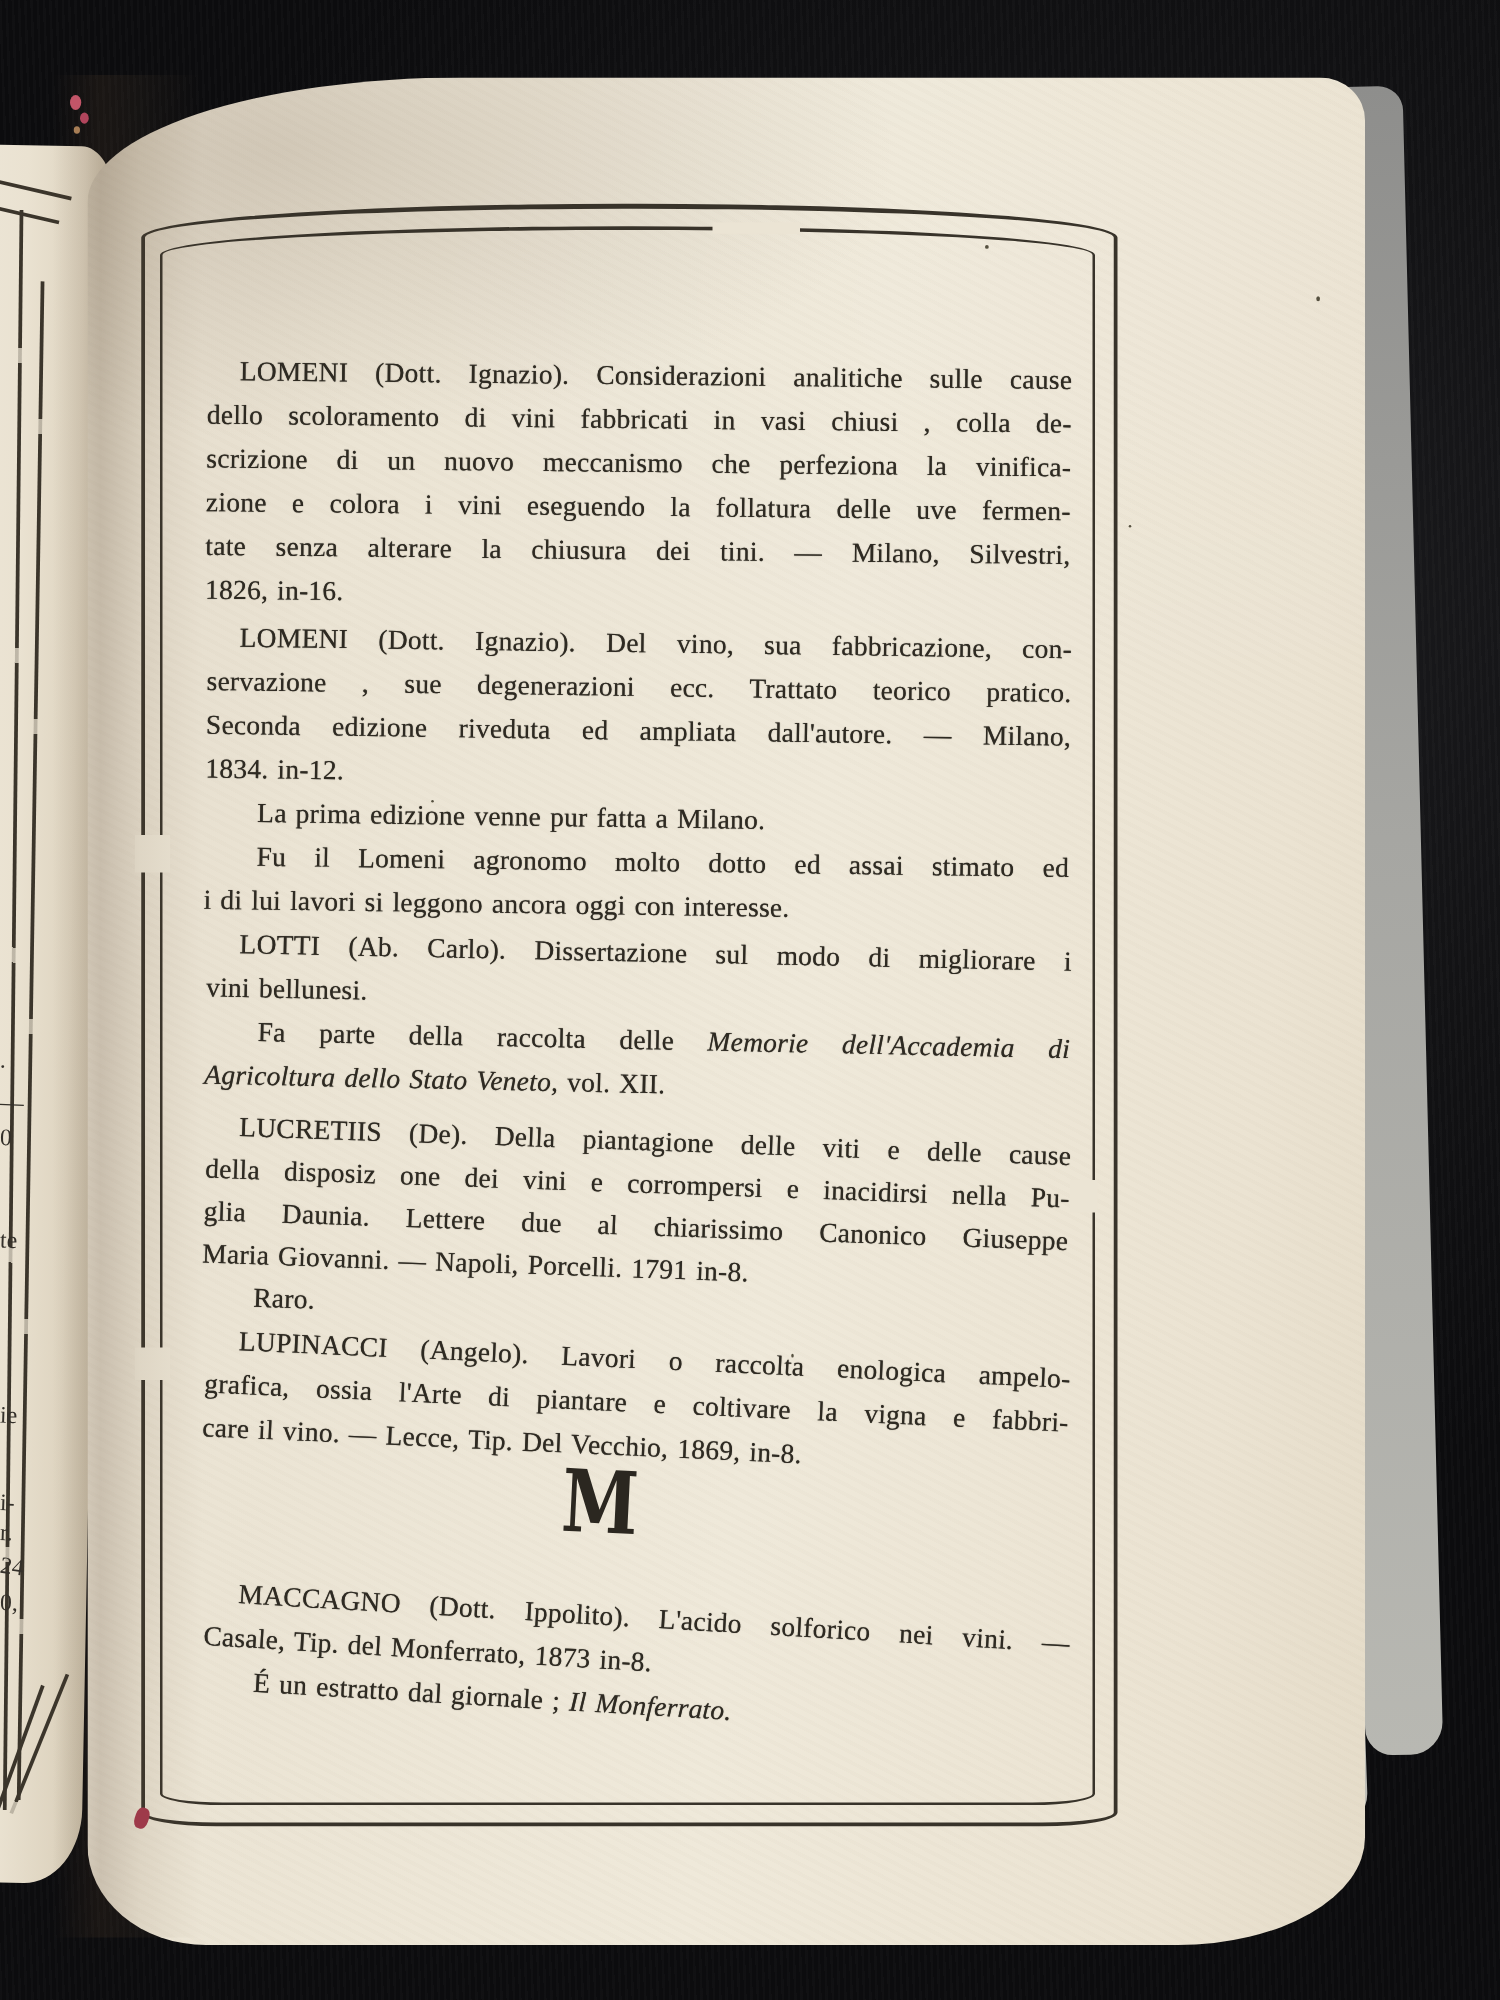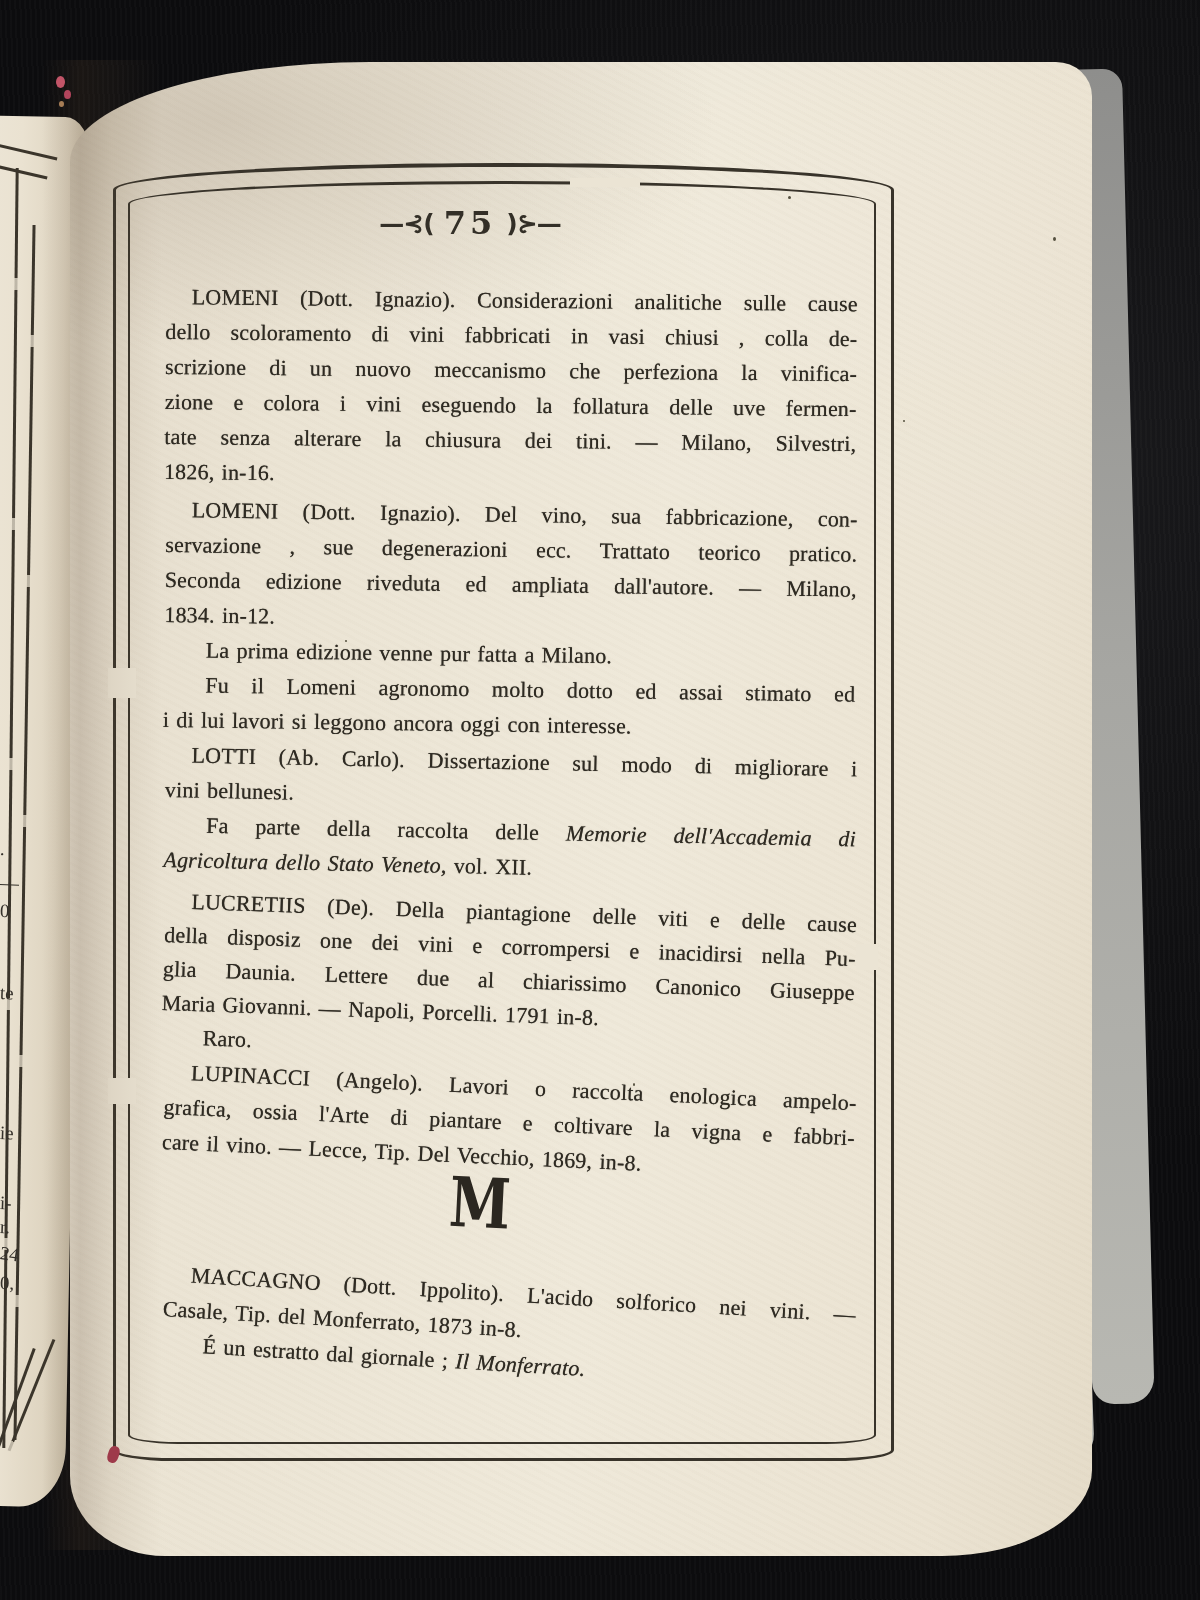--- a/index.html
+++ b/index.html
@@ -110,23 +110,20 @@
   <div class="speck" style="left:345px;top:640px;width:2px;height:2px;"></div>
   <div class="speck" style="left:633px;top:1083px;width:2px;height:3px;"></div>
 
   <div class="fo"></div>
   <div class="fi"></div>
   <div class="gap" style="left:108px;top:668px;width:28px;height:30px;"></div>
   <div class="gap" style="left:108px;top:1078px;width:28px;height:26px;"></div>
   <div class="gap" style="left:856px;top:944px;width:22px;height:26px;"></div>
   <div class="gap" style="left:570px;top:178px;width:70px;height:9px;"></div>
 
-  <div class="pagenum">
-    <span class="orn">—⊰(</span><span class="num">75</span><span class="orn">)⊱—</span>
-  </div>
 
   <div class="entry" style="top:279px;transform:rotate(0.6deg);">
     <div class="ln ind"><span>LOMENI (Dott. Ignazio). Considerazioni analitiche sulle cause</span></div>
     <div class="ln"><span>dello scoloramento di vini fabbricati in vasi chiusi , colla de-</span></div>
     <div class="ln"><span>scrizione di un nuovo meccanismo che perfeziona la vinifica-</span></div>
     <div class="ln"><span>zione e colora i vini eseguendo la follatura delle uve fermen-</span></div>
     <div class="ln"><span>tate senza alterare la chiusura dei tini. — Milano, Silvestri,</span></div>
     <div class="ln end"><span>1826, in-16.</span></div>
   </div>
 

